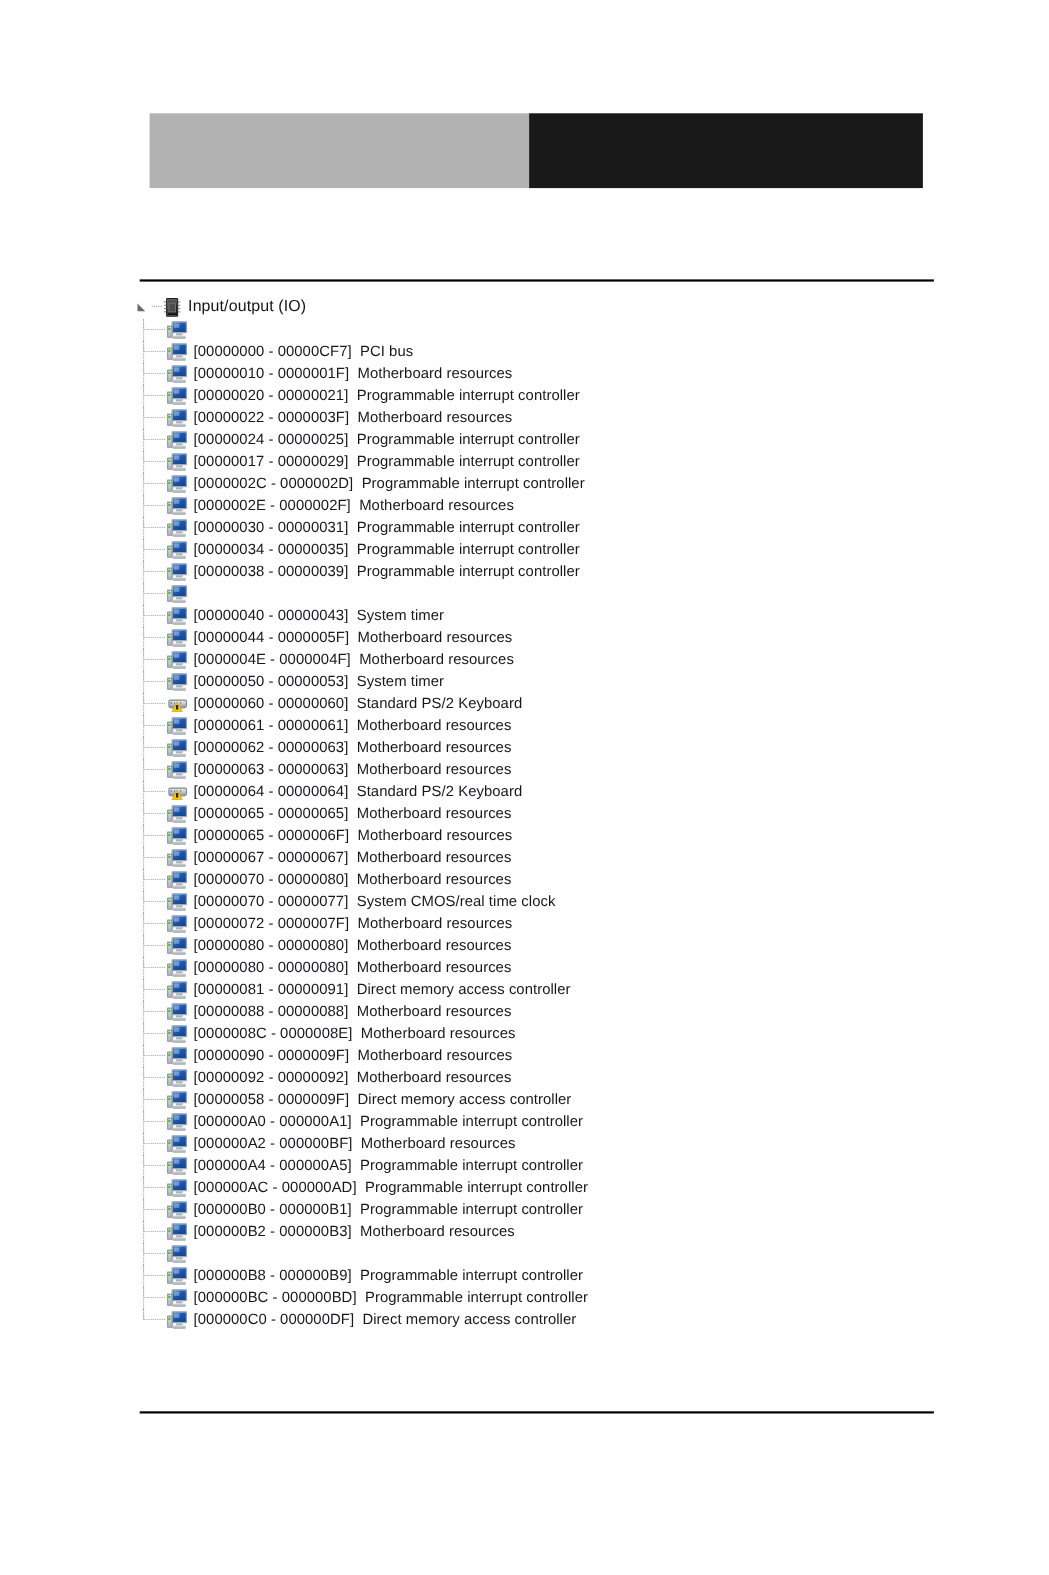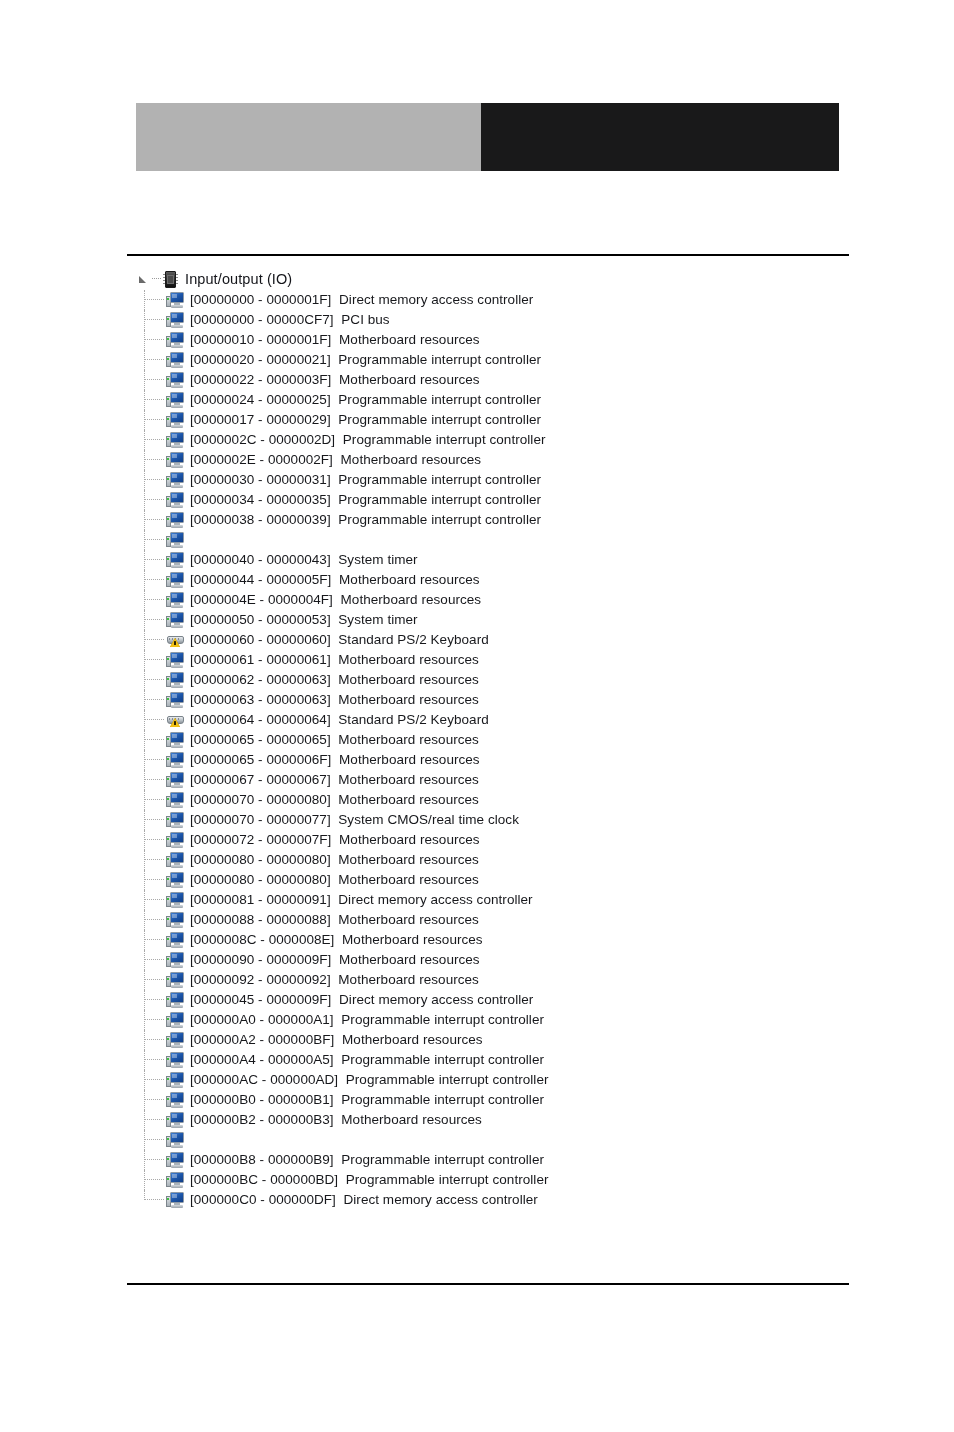--- a/index.html
+++ b/index.html
@@ -48,21 +48,21 @@
     width: 722px;
     height: 2px;
     background: #000000;
   }
   #rule-top  { top: 254px; }
   #rule-bottom { top: 1283px; }
 
   
   #io-tree {
     position: absolute;
-    left: 136px;
+    left: 122px;
     top: 268px;
     width: 720px;
   }
 
   .tree-root {
     position: relative;
     height: 22px;
     display: flex;
     align-items: center;
     padding-left: 2px;
@@ -310,21 +310,20 @@
   <div class="tree-children" id="tree-children">
     <div class="trunk"></div>
   <div class="tree-row">
         <span class="elbow"></span>
         <span class="icon-monitor">
           <span class="tower"></span>
           <span class="screen"></span>
           <span class="stand"></span>
           <span class="base"></span>
         </span>
-        <span class="row-text"><span class="addr">[00000000 - 0000001F]</span>&nbsp;&nbsp;<span class="desc">Direct memory access controller</span></span>
       </div>
       <div class="tree-row">
         <span class="elbow"></span>
         <span class="icon-monitor">
           <span class="tower"></span>
           <span class="screen"></span>
           <span class="stand"></span>
           <span class="base"></span>
         </span>
         <span class="row-text"><span class="addr">[00000000 - 00000CF7]</span>&nbsp;&nbsp;<span class="desc">PCI bus</span></span>
@@ -659,21 +658,21 @@
         <span class="row-text"><span class="addr">[00000092 - 00000092]</span>&nbsp;&nbsp;<span class="desc">Motherboard resources</span></span>
       </div>
       <div class="tree-row">
         <span class="elbow"></span>
         <span class="icon-monitor">
           <span class="tower"></span>
           <span class="screen"></span>
           <span class="stand"></span>
           <span class="base"></span>
         </span>
-        <span class="row-text"><span class="addr">[00000045 - 0000009F]</span>&nbsp;&nbsp;<span class="desc">Direct memory access controller</span></span>
+        <span class="row-text"><span class="addr">[00000058 - 0000009F]</span>&nbsp;&nbsp;<span class="desc">Direct memory access controller</span></span>
       </div>
       <div class="tree-row">
         <span class="elbow"></span>
         <span class="icon-monitor">
           <span class="tower"></span>
           <span class="screen"></span>
           <span class="stand"></span>
           <span class="base"></span>
         </span>
         <span class="row-text"><span class="addr">[000000A0 - 000000A1]</span>&nbsp;&nbsp;<span class="desc">Programmable interrupt controller</span></span>

